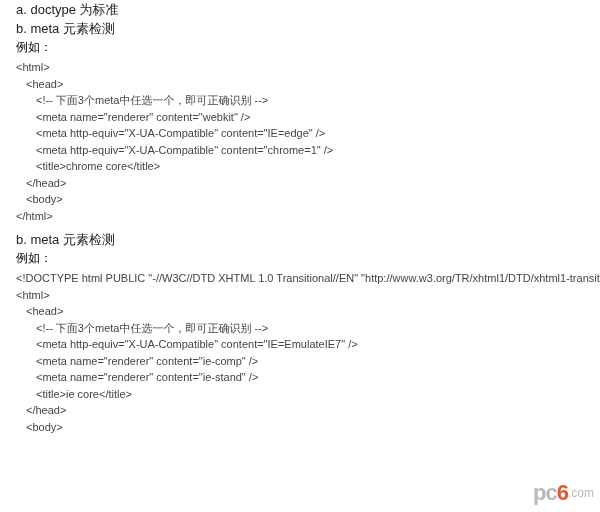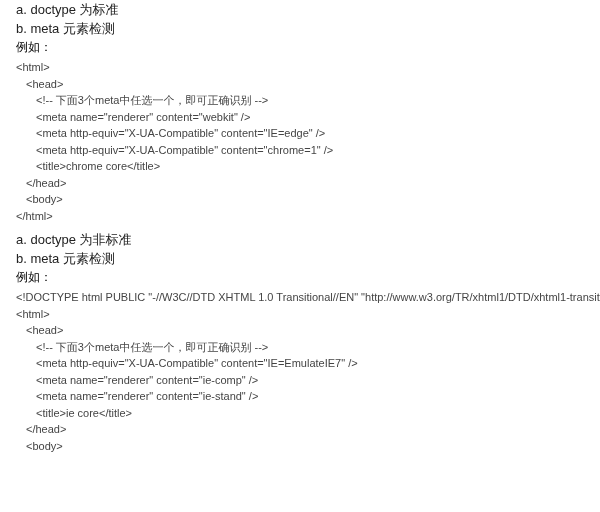--- a/index.html
+++ b/index.html
@@ -96,33 +96,33 @@
       <div class="code i2">&lt;title&gt;chrome core&lt;/title&gt;</div>
       <div class="code i1">&lt;/head&gt;</div>
       <div class="code i1">&lt;body&gt;</div>
       <div class="code i0">&lt;/html&gt;</div>
     </div>
   </div>
 
   <div class="gap-md"></div>
 
   <div class="block">
-    <div class="heading-line">a. doctype 为非标准</div>
     <div class="heading-line">b. meta 元素检测</div>
     <div class="label-line">例如：</div>
     <div class="gap-sm"></div>
     <div class="code-block">
       <div class="code i0">&lt;!DOCTYPE html PUBLIC "-//W3C//DTD XHTML 1.0 Transitional//EN" "http://www.w3.org/TR/xhtml1/DTD/xhtml1-transitional.dtd"&gt;</div>
       <div class="code i0">&lt;html&gt;</div>
       <div class="code i1">&lt;head&gt;</div>
       <div class="code i2">&lt;!-- 下面3个meta中任选一个，即可正确识别 --&gt;</div>
       <div class="code i2">&lt;meta http-equiv="X-UA-Compatible" content="IE=EmulateIE7" /&gt;</div>
       <div class="code i2">&lt;meta name="renderer" content="ie-comp" /&gt;</div>
       <div class="code i2">&lt;meta name="renderer" content="ie-stand" /&gt;</div>
       <div class="code i2">&lt;title&gt;ie core&lt;/title&gt;</div>
       <div class="code i1">&lt;/head&gt;</div>
       <div class="code i1">&lt;body&gt;</div>
 
     </div>
   </div>
 
+  <div class="watermark"><span class="pc">pc</span><span class="six">6</span><span class="com">.com</span></div>
 
 </div>
 
 </body></html>

